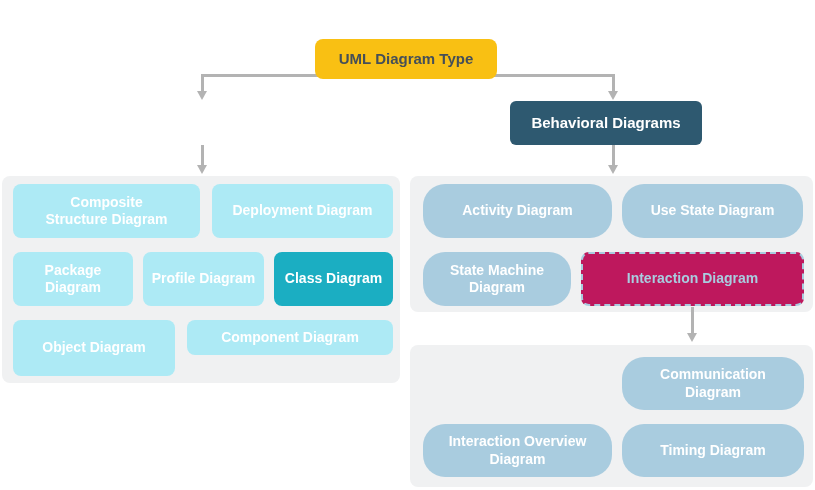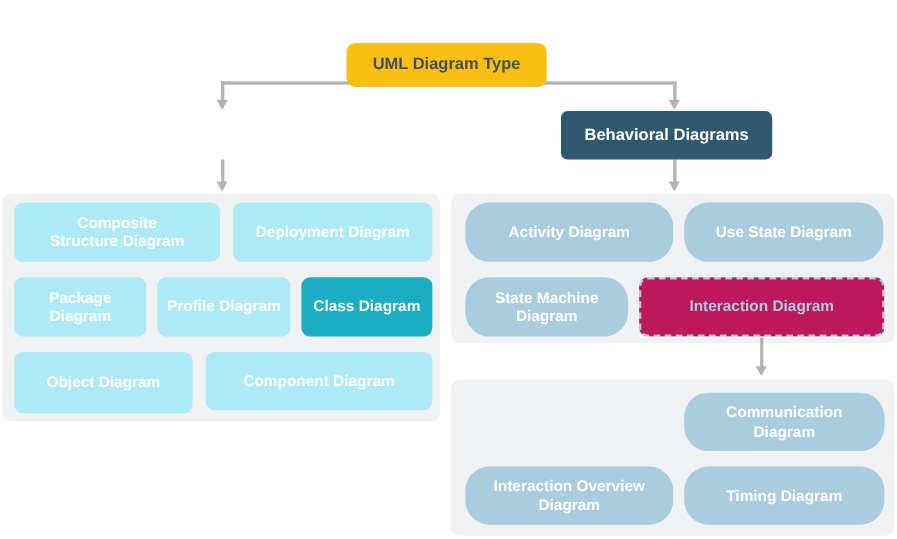--- a/index.html
+++ b/index.html
@@ -97,21 +97,21 @@
   </div>
   <div class="node cyan narrow" style="left:143px;top:252px;width:121px;height:54px">
     <span>Profile Diagram</span>
   </div>
   <div class="node teal narrow" style="left:274px;top:252px;width:119px;height:54px;font-size:14px">
     <span>Class Diagram</span>
   </div>
   <div class="node cyan" style="left:13px;top:320px;width:162px;height:56px">
     <span>Object Diagram</span>
   </div>
-  <div class="node cyan" style="left:187px;top:320px;width:206px;height:53px">
+  <div class="node cyan" style="left:187px;top:320px;width:206px;height:35px">
     <span>Component Diagram</span>
   </div>
 
   <div class="node blue" style="left:423px;top:184px;width:189px;height:54px">
     <span>Activity Diagram</span>
   </div>
   <div class="node blue" style="left:622px;top:184px;width:181px;height:54px">
     <span>Use State Diagram</span>
   </div>
   <div class="node blue pad" style="left:423px;top:252px;width:148px;height:54px">

